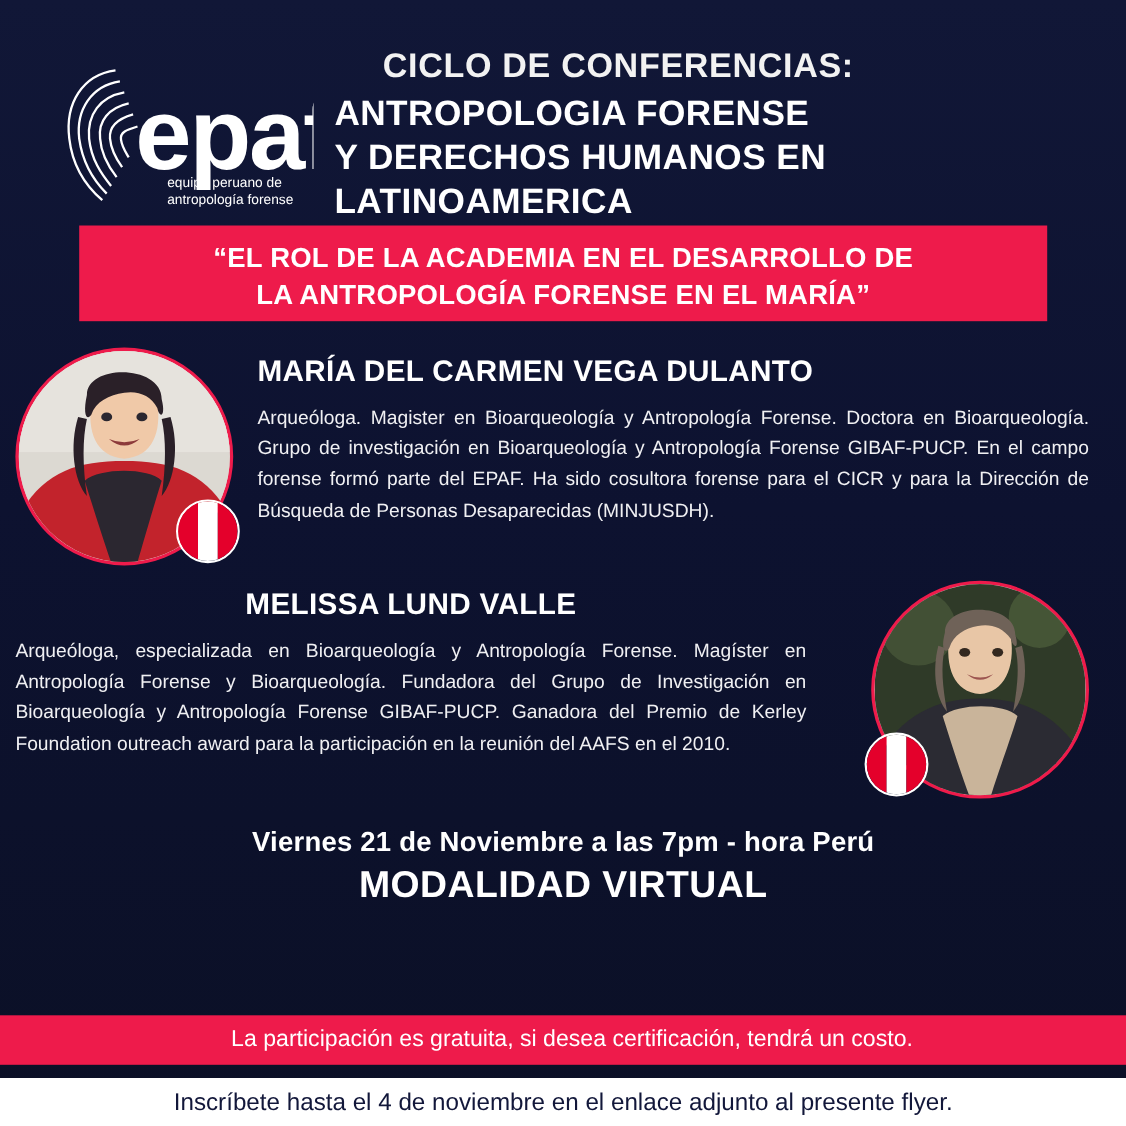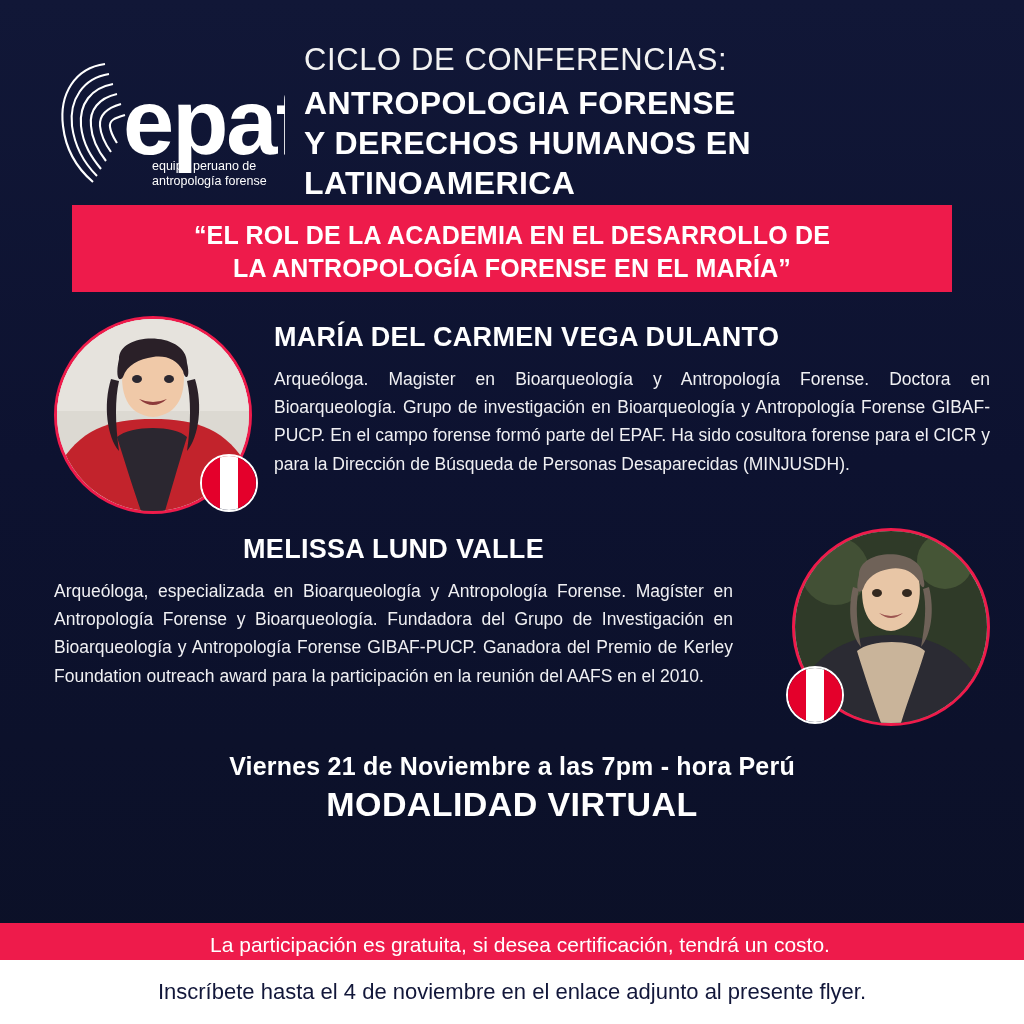--- a/index.html
+++ b/index.html
@@ -33,23 +33,24 @@
   .logo-svg { display: block; }
   .header-title {
     flex: 1;
     padding-left: 14px;
     padding-top: 12px;
     color: #ffffff;
   }
   .header-title .line1 {
     font-size: 31px;
     letter-spacing: 0.6px;
-    font-weight: 400;
+    font-weight: 700;
     color: #f2f2f2;
     margin-bottom: 5px;
+    margin-left: 44px;
   }
   .header-title .big {
     font-size: 32px;
     font-weight: 700;
     letter-spacing: 0.4px;
     line-height: 1.25;
     text-transform: uppercase;
   }
   
   .title-bar {
@@ -59,21 +60,21 @@
     text-align: center;
     padding: 14px 18px 6px 18px;
     font-size: 25px;
     font-weight: 700;
     line-height: 1.33;
     letter-spacing: 0.2px;
   }
   
   .speaker {
     display: flex;
-    padding: 24px 34px 0 54px;
+    padding: 24px 34px 0 14px;
   }
   .portrait-wrap {
     position: relative;
     flex: 0 0 auto;
   }
   .portrait {
     width: 198px; height: 198px;
     border-radius: 50%;
     border: 3px solid #ee1b4b;
     overflow: hidden;
@@ -140,21 +141,21 @@
     background: #ee1b4b;
     color: #ffffff;
     text-align: center;
     font-size: 21px;
     padding: 10px 10px 11px 26px;
     font-weight: 400;
   }
   .footer-white {
     position: absolute;
     left: 0; right: 0; bottom: 0;
-    height: 64px;
+    height: 44px;
     background: #ffffff;
     color: #12173a;
     text-align: center;
     font-size: 22px;
     display: flex;
     align-items: center;
     justify-content: center;
     font-weight: 400;
   }
 </style>

